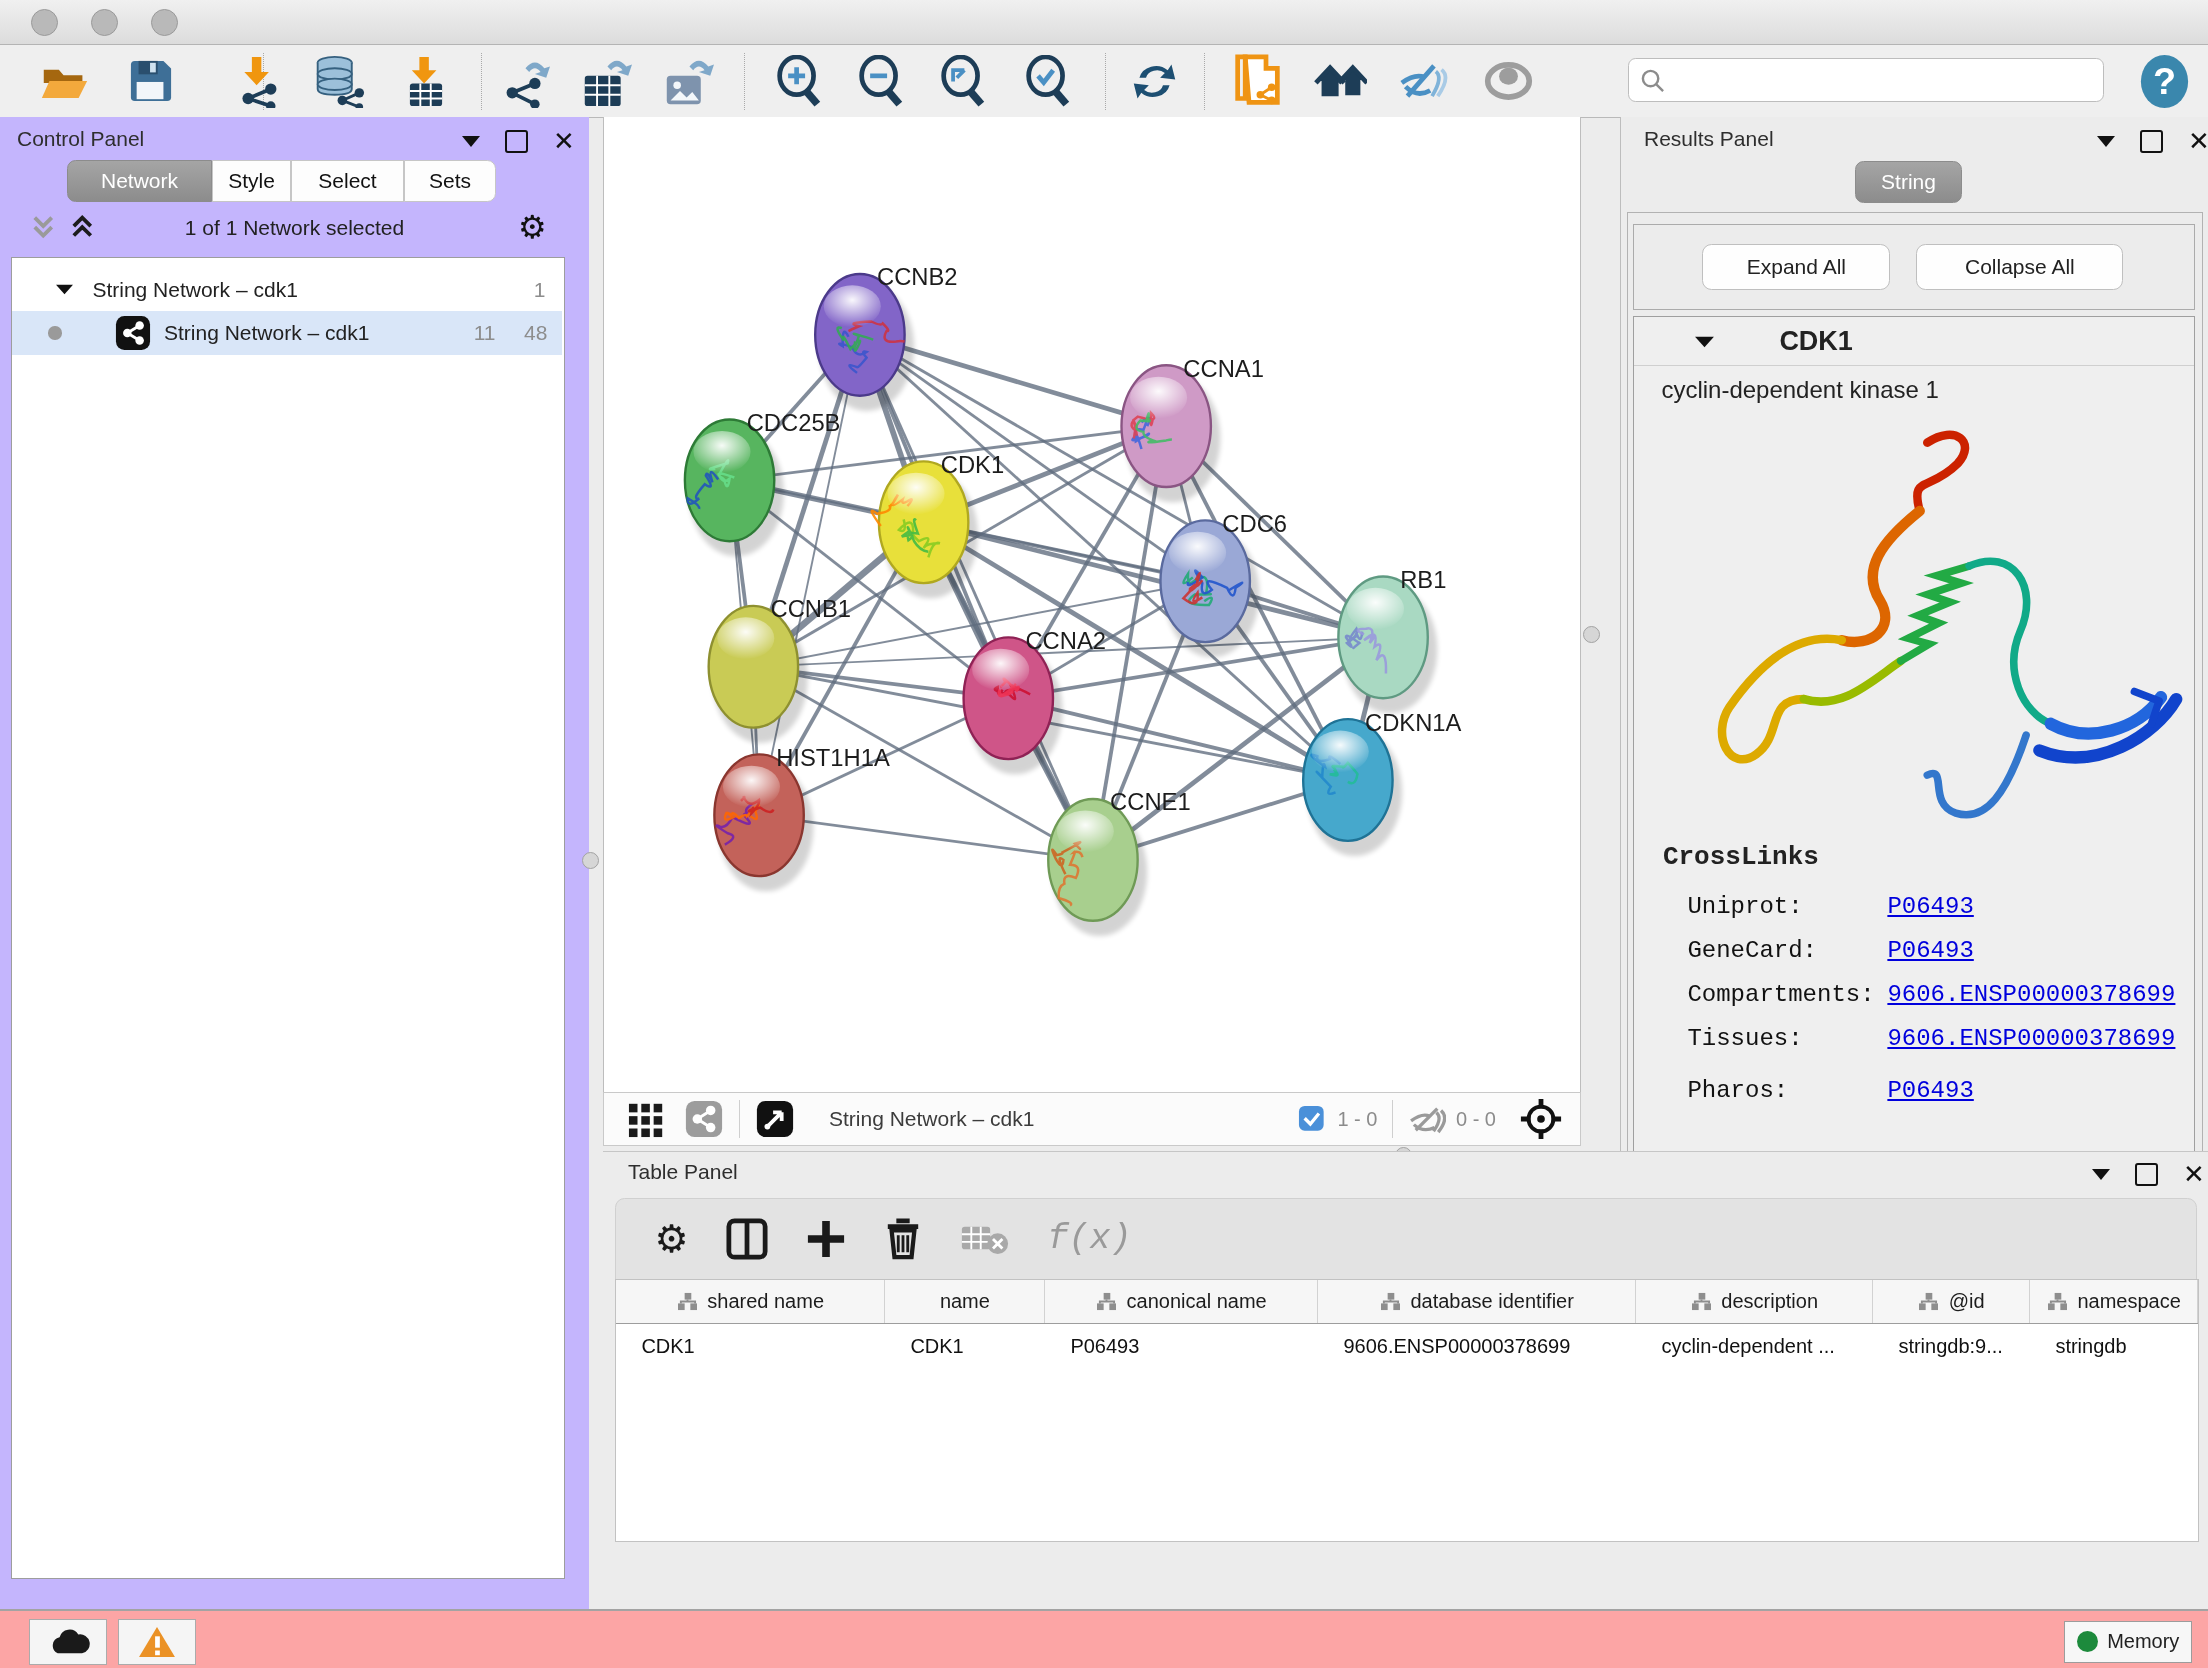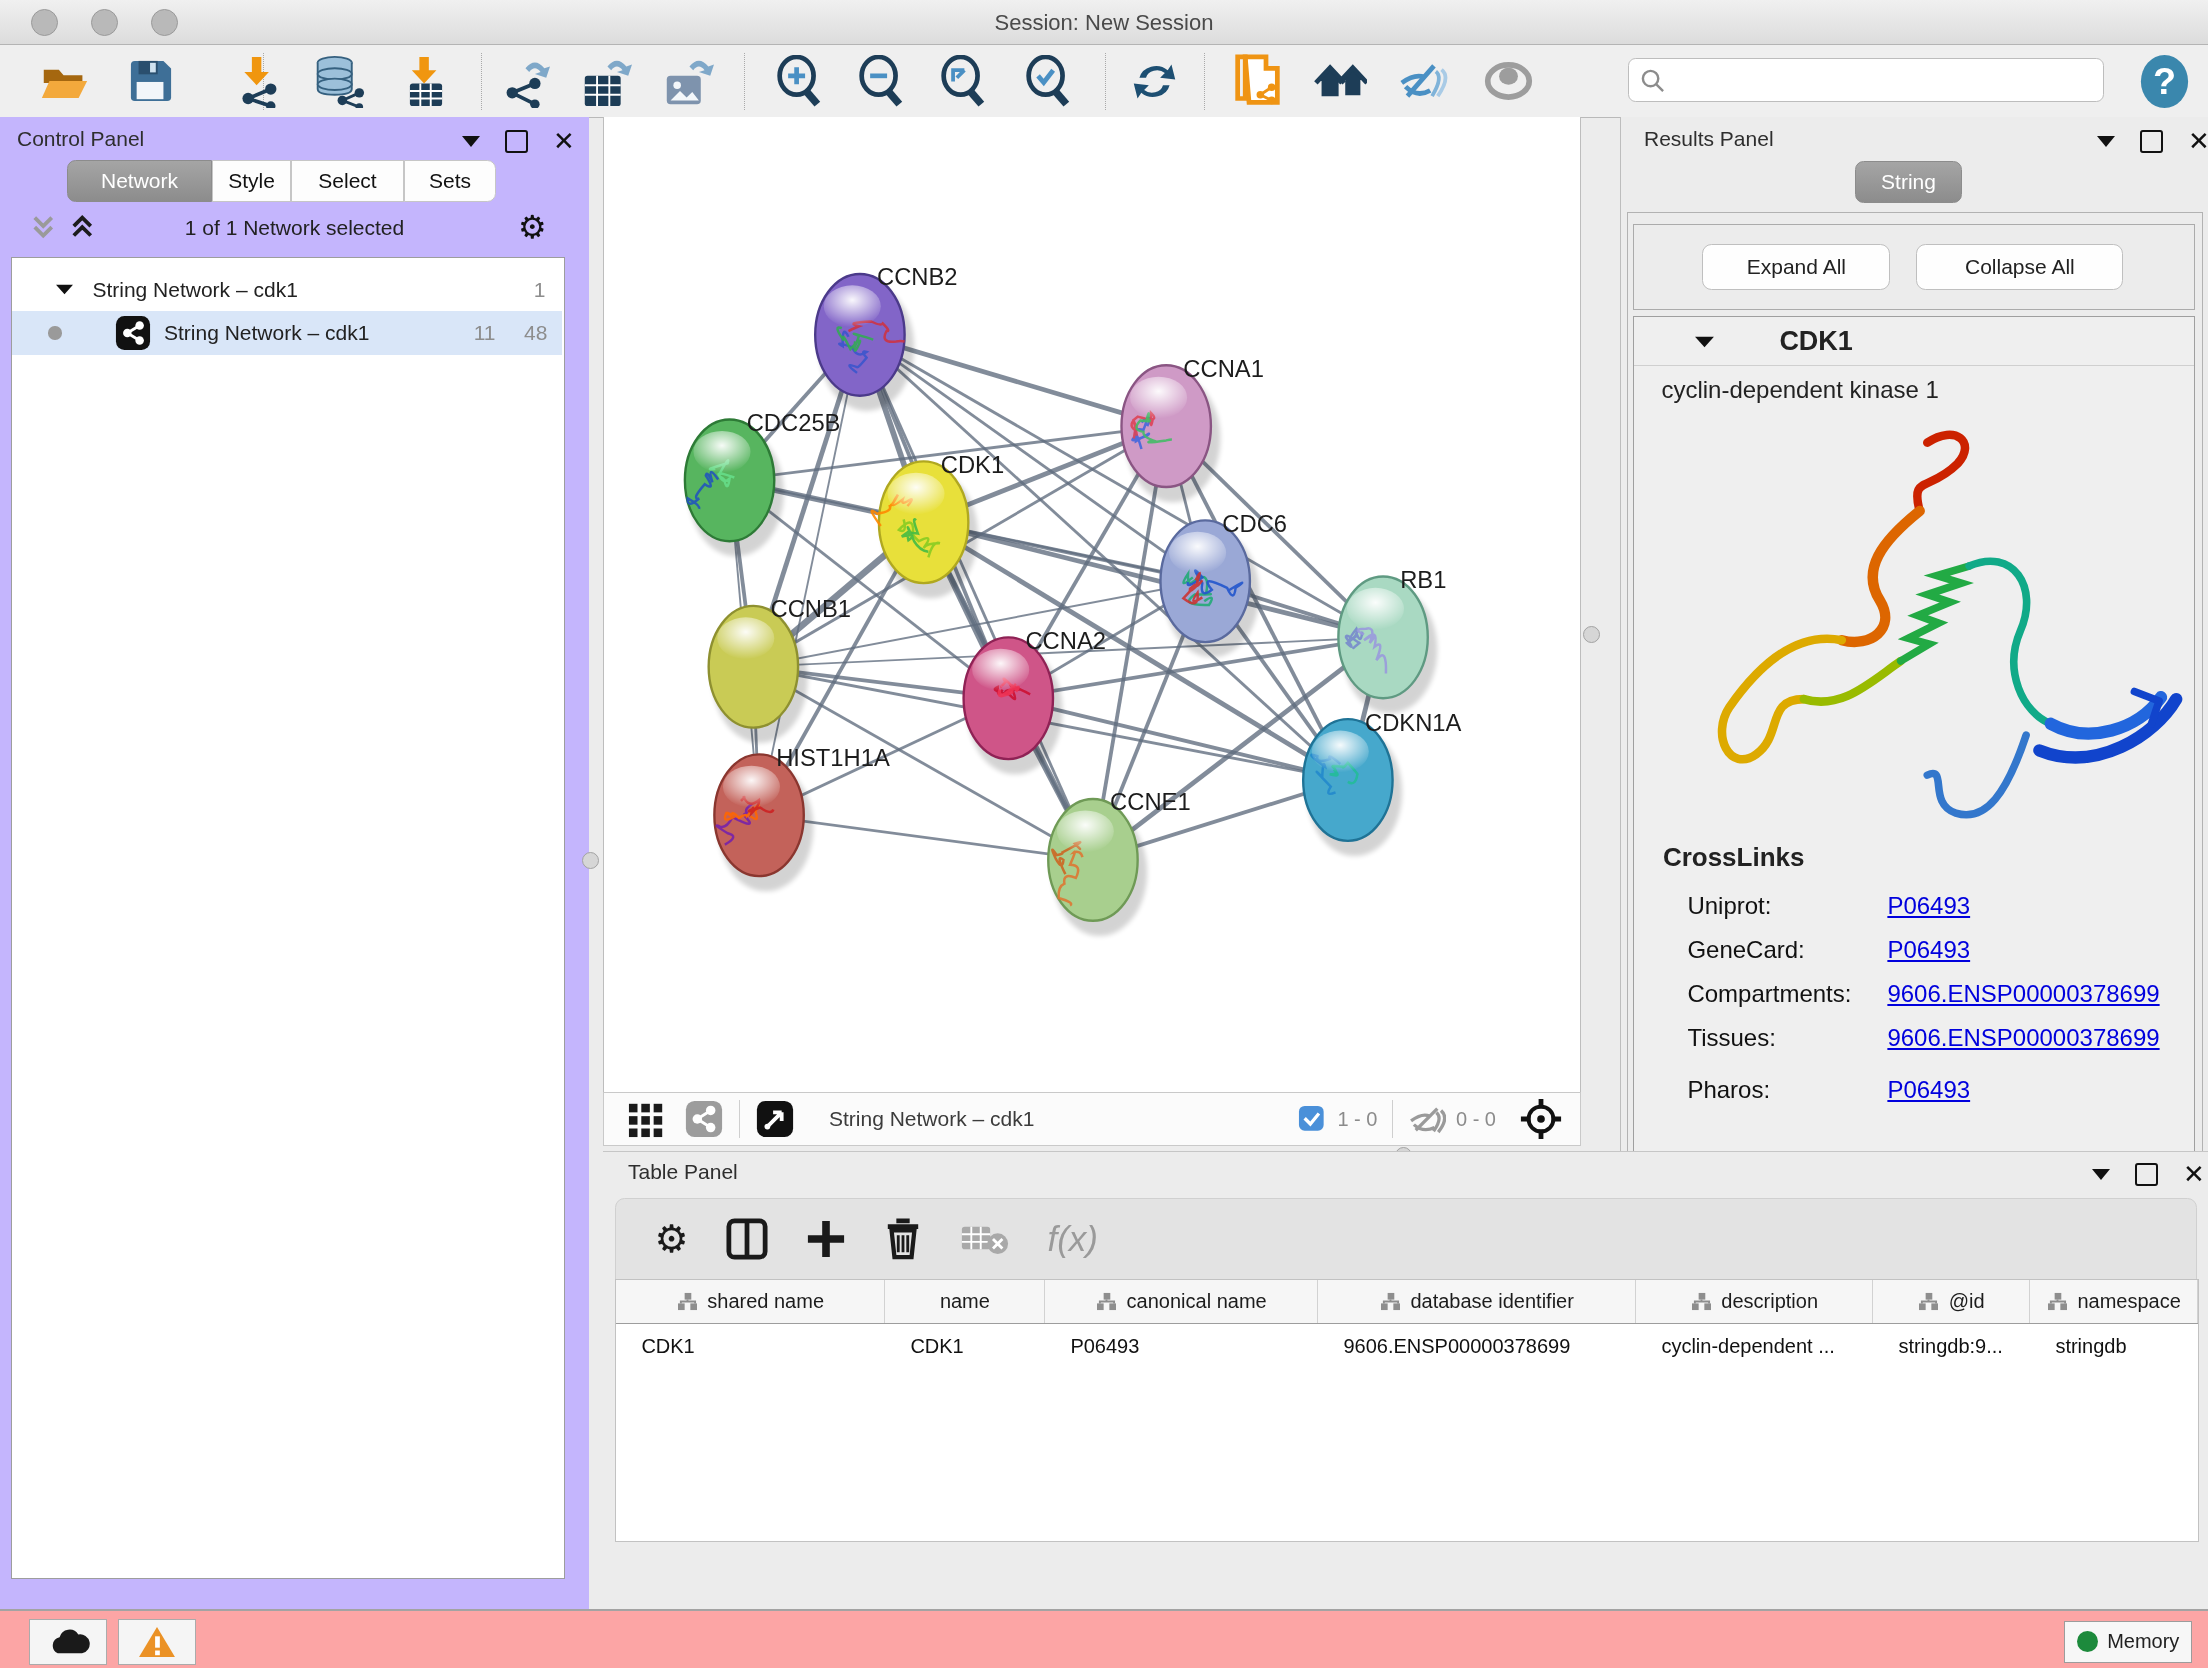--- a/index.html
+++ b/index.html
@@ -43,21 +43,21 @@
   .nbsep{width:0;height:38px;border-left:1px solid #cfcfcf;margin:0 15px;}
   .nbtxt{font-size:20px;color:#8b8b8b;}
   
   #rp{left:1620px;top:117px;width:589px;height:1492px;background:#ececec;border-left:1px solid #bdbdbd;}
   #rp-box{left:5.7px;top:95px;width:574px;height:1001px;border:1px solid #b2b2b2;background:#ececec;}
   #rp-btnbox{left:5.7px;top:11.4px;width:560px;height:84px;border:1px solid #ababab;}
   .rp-btn{height:44px;background:#fefefe;border:1px solid #bfbfbf;border-radius:9.5px;font-size:21px;
       display:flex;align-items:center;justify-content:center;}
   #cdk-box{left:5.7px;top:103px;width:560px;height:888px;border:1px solid #9f9f9f;background:#efefef;}
   #cdk-head{left:0;top:0;width:100%;height:48px;border-bottom:1px solid #cfcfcf;display:flex;align-items:center;}
-  .serif{font-family:Liberation Sans, sans-serif;}
+  .serif{font-family:Liberation Mono, monospace;}
   .xl-label{font-size:24px;color:#111;}
   .xl-link{font-size:24px;color:#0000dd;text-decoration:underline;}
   
   #tp{left:603px;top:1151px;width:1605px;height:458px;background:#ececec;border-top:1px solid #c6c6c6;}
   #tp-toolbar{left:12.4px;top:46px;width:1582px;height:82px;background:#e3e3e3;border:1px solid #d0d0d0;border-radius:9.5px 9.5px 0 0;
      display:flex;align-items:center;gap:38px;padding-left:38px;box-sizing:border-box;}
   #tbl{left:12.4px;top:127px;width:1582px;height:261px;background:#fff;border:1px solid #c2c2c2;overflow:hidden;}
   #tbl-head{display:flex;height:43px;background:#f6f6f6;border-bottom:1px solid #9d9d9d;}
   .th{display:flex;align-items:center;justify-content:center;gap:9.5px;font-size:20px;color:#1c1c1c;
       border-right:1px solid #d2d2d2;box-sizing:border-box;}
@@ -73,21 +73,20 @@
 </style>
 </head>
 <body>
 
 <div id="app">
 
   <div id="titlebar" class="abs">
     <div class="tl abs" style="left:31px"></div>
     <div class="tl abs" style="left:91px"></div>
     <div class="tl abs" style="left:151px"></div>
-    <div id="win-title" class="abs">Session: New Session</div>
   </div>
 
   <div id="toolbar" class="abs">
     <div class="tbi abs" style="left:38px">
       <svg width="49" height="42" viewBox="0 0 52 44">
           <path d="M4 10 h16 l5 6 h20 v8 h-41 z" fill="#a5670f"></path>
           <path d="M2 40 l8-18 h40 l-9 18 z" fill="#f3a93c"></path>
         </svg>
     </div>
     <div class="tbi abs" style="left:124px">

